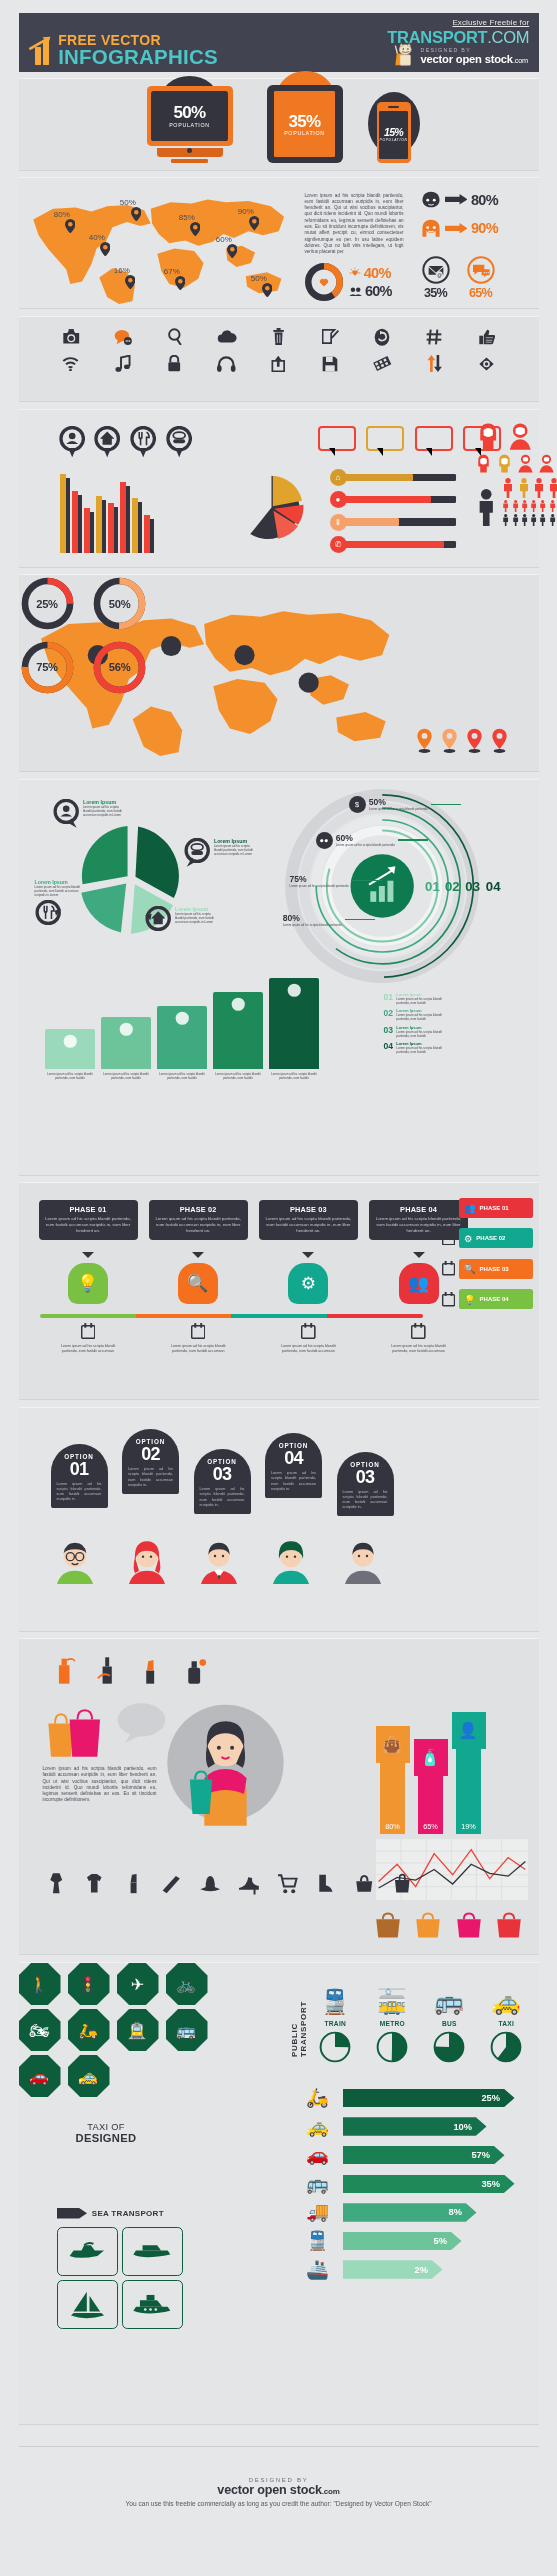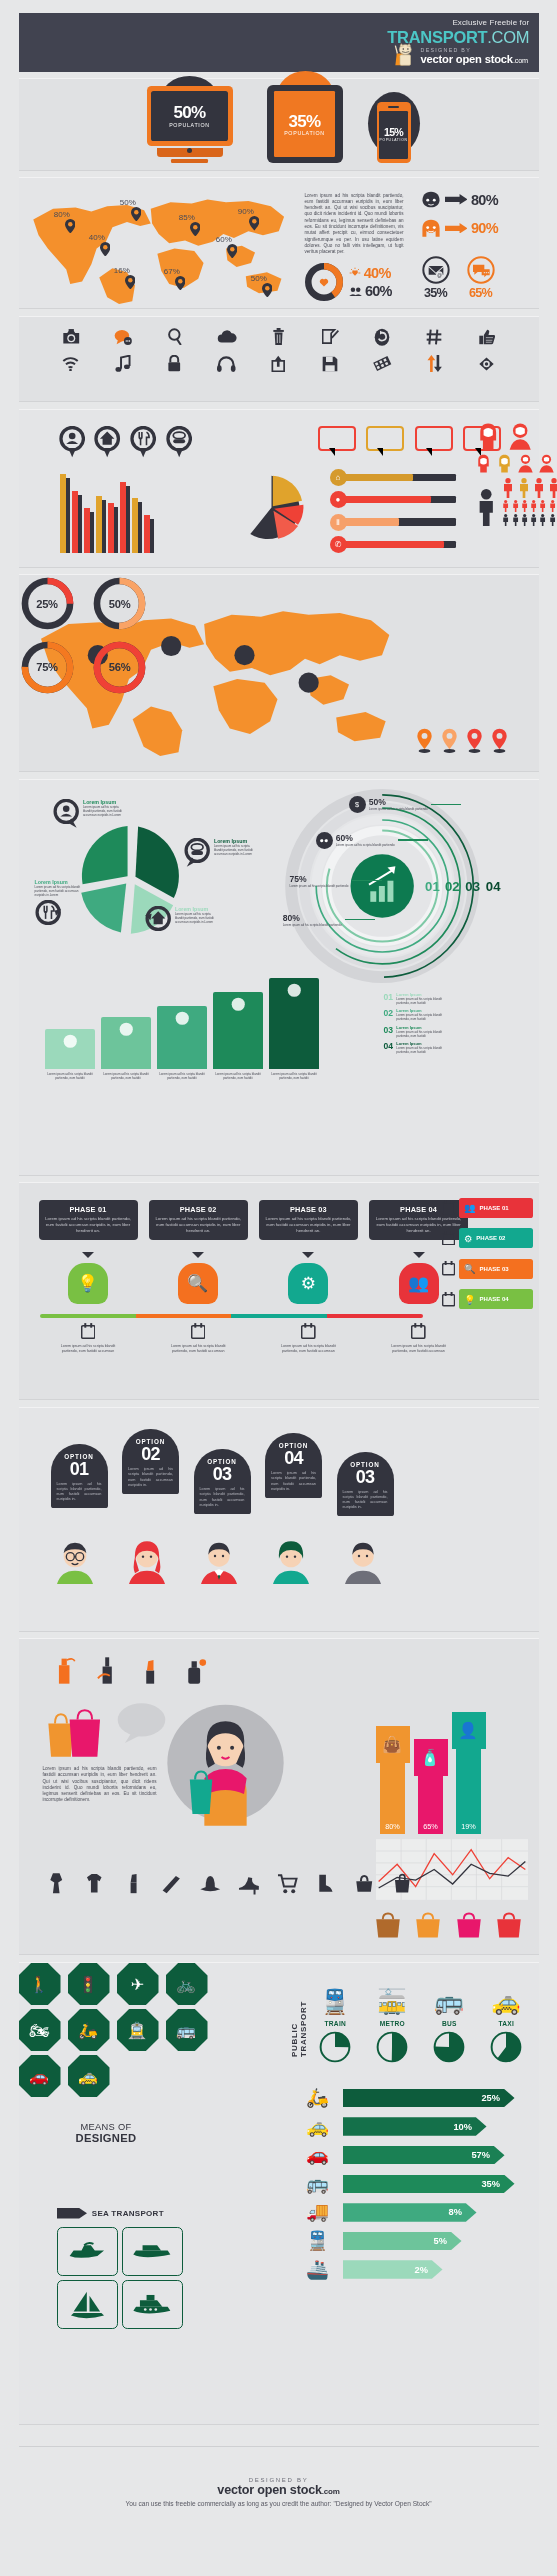--- a/index.html
+++ b/index.html
@@ -11,21 +11,21 @@
     position: relative;
   }
   .page { width:557px; height:2576px; background:#e6e7e8; position:relative; }
 
   
   .header {
     position:absolute; left:18.5px; top:13.2px; width:520px; height:59px;
     background:#414350;
   }
   .hdr-right { position:absolute; right:9.3px; top:5.3px; text-align:right; }
-  .hdr-exclusive { color:#e8e8ea; font-size:8px; letter-spacing:0.1px; }
+  .hdr-exclusive { color:#e8e8ea; font-size:8px; letter-spacing:0.1px;text-decoration:underline; }
   .hdr-hk { font-size:16.5px; font-weight:bold; letter-spacing:-0.3px; margin-top:0.7px;}
   .hdr-hk .hk { color:#4cc6c6; }
   .hdr-hk .com { color:#7fd8d8; font-weight:normal;}
   .logo-wrap { position:absolute; left:8px; top:18.5px; display:flex; align-items:flex-start; }
   .logo-chart { width:26.4px; height:29px; position:relative; margin-right:5.3px; margin-top:4px;}
   .logo-chart i { position:absolute; bottom:0; background:#f9a938; border-radius:0.7px; display:block;}
   .logo-chart i:nth-child(1){ left:0; width:6px; height:12px;}
   .logo-chart i:nth-child(2){ left:8px; width:6px; height:18px;}
   .logo-chart i:nth-child(3){ left:16px; width:6px; height:24.5px;}
   .logo-arrow { position:absolute; left:1.3px; top:0; }
@@ -58,21 +58,21 @@
   .mon-inner { background:#33343e; border-radius:2.6px; height:50px; display:flex; flex-direction:column; align-items:center; justify-content:center;}
   .mon-stand { width:66px; height:9.3px; background:#d9651a; margin:0 auto; border-radius:0 0 3.3px 3.3px; position:relative; z-index:2;}
   .mon-dot { width:5.3px;height:5.3px;background:#33343e;border-radius:50%; margin:2px auto 0;}
   .mon-base { width:37px;height:4px;background:#d9651a;margin:2.6px auto 0;border-radius:1.3px;}
   .blob { position:absolute; border-radius:50%; }
   .pct { color:#fff; font-size:17px; font-weight:bold; line-height:17px; letter-spacing:-0.7px;}
   .pct-lbl { color:#fff; font-size:5.3px; letter-spacing:0.7px; margin-top:0.7px;}
   .tablet { width:76px; }
   .tab-body { background:#33343e; border-radius:6px; padding:6px 7.3px; position:relative; z-index:2;}
   .tab-inner { background:#f07822; border-radius:1.3px; height:66px; display:flex; flex-direction:column; align-items:center; justify-content:center;}
-  .phone { width:34px; }
+  .phone { width:34px;font-style:italic; }
   .ph-body { background:#f07822; border-radius:4.6px; padding:4.6px 2.6px; position:relative; z-index:2;}
   .ph-inner { background:#33343e; border-radius:1.3px; height:48px; display:flex; flex-direction:column; align-items:center; justify-content:center;}
   .ph-speaker { width:10.6px;height:2px;background:#33343e;border-radius:1.3px;margin:0 auto 2.6px;}
   .loremcol { font-size:4.6px; line-height:6.3px; color:#4b4c56; text-align:justify; }
   .face-row { display:flex; align-items:center; gap:4px; }
   .big-pct { font-size:14.5px; font-weight:bold; letter-spacing:-0.7px;}
 
   .icon-grid { display:grid; grid-template-columns:repeat(9,1fr); row-gap:9.3px; justify-items:center; align-items:center; padding:10.6px 26.4px;}
   .icon-cell svg { display:block; }
 
@@ -119,20 +119,35 @@
 <div class="page">
 
   <div class="header">
     <div class="hdr-right">
       <div class="hdr-exclusive">Exclusive Freebie for</div>
       <div class="hdr-hk">
         <span class="hk">TRANSPORT</span><span class="com">.COM</span>
       </div>
     </div>
 
+    <div class="logo-wrap">
+      <div class="logo-chart">
+        <svg class="logo-arrow" width="25" height="14.5" viewBox="0 0 38 22">
+          <path d="M2 20 L30 4" stroke="#f9a938" stroke-width="4" fill="none"></path>
+          <path d="M22 2 L34 1 L31 12 Z" fill="#f9a938"></path>
+        </svg>
+        <i></i>
+          <i></i>
+          <i></i>
+      </div>
+      <div class="logo-text">
+        <div class="logo-free">FREE VECTOR</div>
+        <div class="logo-info">INFOGRAPHICS</div>
+      </div>
+    </div>
 
     <div class="designed-by">
       <svg class="mascot" viewBox="0 0 34 38">
         <path d="M4 16 L2 34 L14 34 L14 16 Z" fill="#f4901e"></path>
         <rect x="9" y="18" width="16" height="16" rx="2" fill="#f2e3c4" stroke="#c8b590"></rect>
         <ellipse cx="17" cy="10" rx="9" ry="7.5" fill="#f2e3c4" stroke="#c8b590"></ellipse>
         <path d="M9 5 L11 1 L14 5 Z M25 5 L23 1 L20 5 Z" fill="#f2e3c4" stroke="#c8b590"></path>
         <circle cx="14" cy="9" r="1.2" fill="#3a3a3a"></circle>
           <circle cx="21" cy="9" r="1.2" fill="#3a3a3a"></circle>
         <path d="M12 13 q5 3 11 0" stroke="#3a3a3a" fill="none" stroke-width="1"></path>
@@ -1369,21 +1384,21 @@
         </div>
         <div style="width: 42px; height: 42px; background: rgb(13, 92, 60); clip-path: polygon(30% 0px, 70% 0px, 100% 30%, 100% 70%, 70% 100%, 30% 100%, 0px 70%, 0px 30%); display: flex; align-items: center; justify-content: center;">
           <span style="font-size:16px;color:#fff;">🚗</span>
         </div>
         <div style="width: 42px; height: 42px; background: rgb(13, 92, 60); clip-path: polygon(30% 0px, 70% 0px, 100% 30%, 100% 70%, 70% 100%, 30% 100%, 0px 70%, 0px 30%); display: flex; align-items: center; justify-content: center;">
           <span style="font-size:16px;color:#fff;">🚕</span>
         </div>
       </div>
 
     <div style="position:absolute;left:57px;top:159px;text-align:center;">
-      <div style="font-size:9.3px;color:#33343e;letter-spacing:0.3px;">MEANS OF</div>
+      <div style="font-size:9.3px;color:#33343e;letter-spacing:0.3px;">TAXI OF</div>
       <div style="font-size:11.2px;font-weight:bold;color:#33343e;letter-spacing:0.3px;">DESIGNED</div>
     </div>
 
     <div style="position:absolute;left:271px;top:20px;display:flex;align-items:flex-start;">
       <div style="writing-mode:vertical-rl;transform:rotate(180deg);font-size:8px;font-weight:bold;letter-spacing:0.7px;color:#33343e;margin-right:5.3px;height:74px;">PUBLIC TRANSPORT</div>
       <div style="display:flex;gap:12px;" id="ptItems">
           <div style="text-align: center; width: 45px;"><div style="height:37px;display:flex;align-items:center;justify-content:center;">
               <span style="font-size:24px;color:#0d5c3c;">🚆</span>
             </div>
       <div style="font-size:6.6px;font-weight:bold;color:#0d5c3c;letter-spacing:0.3px;">TRAIN</div>

